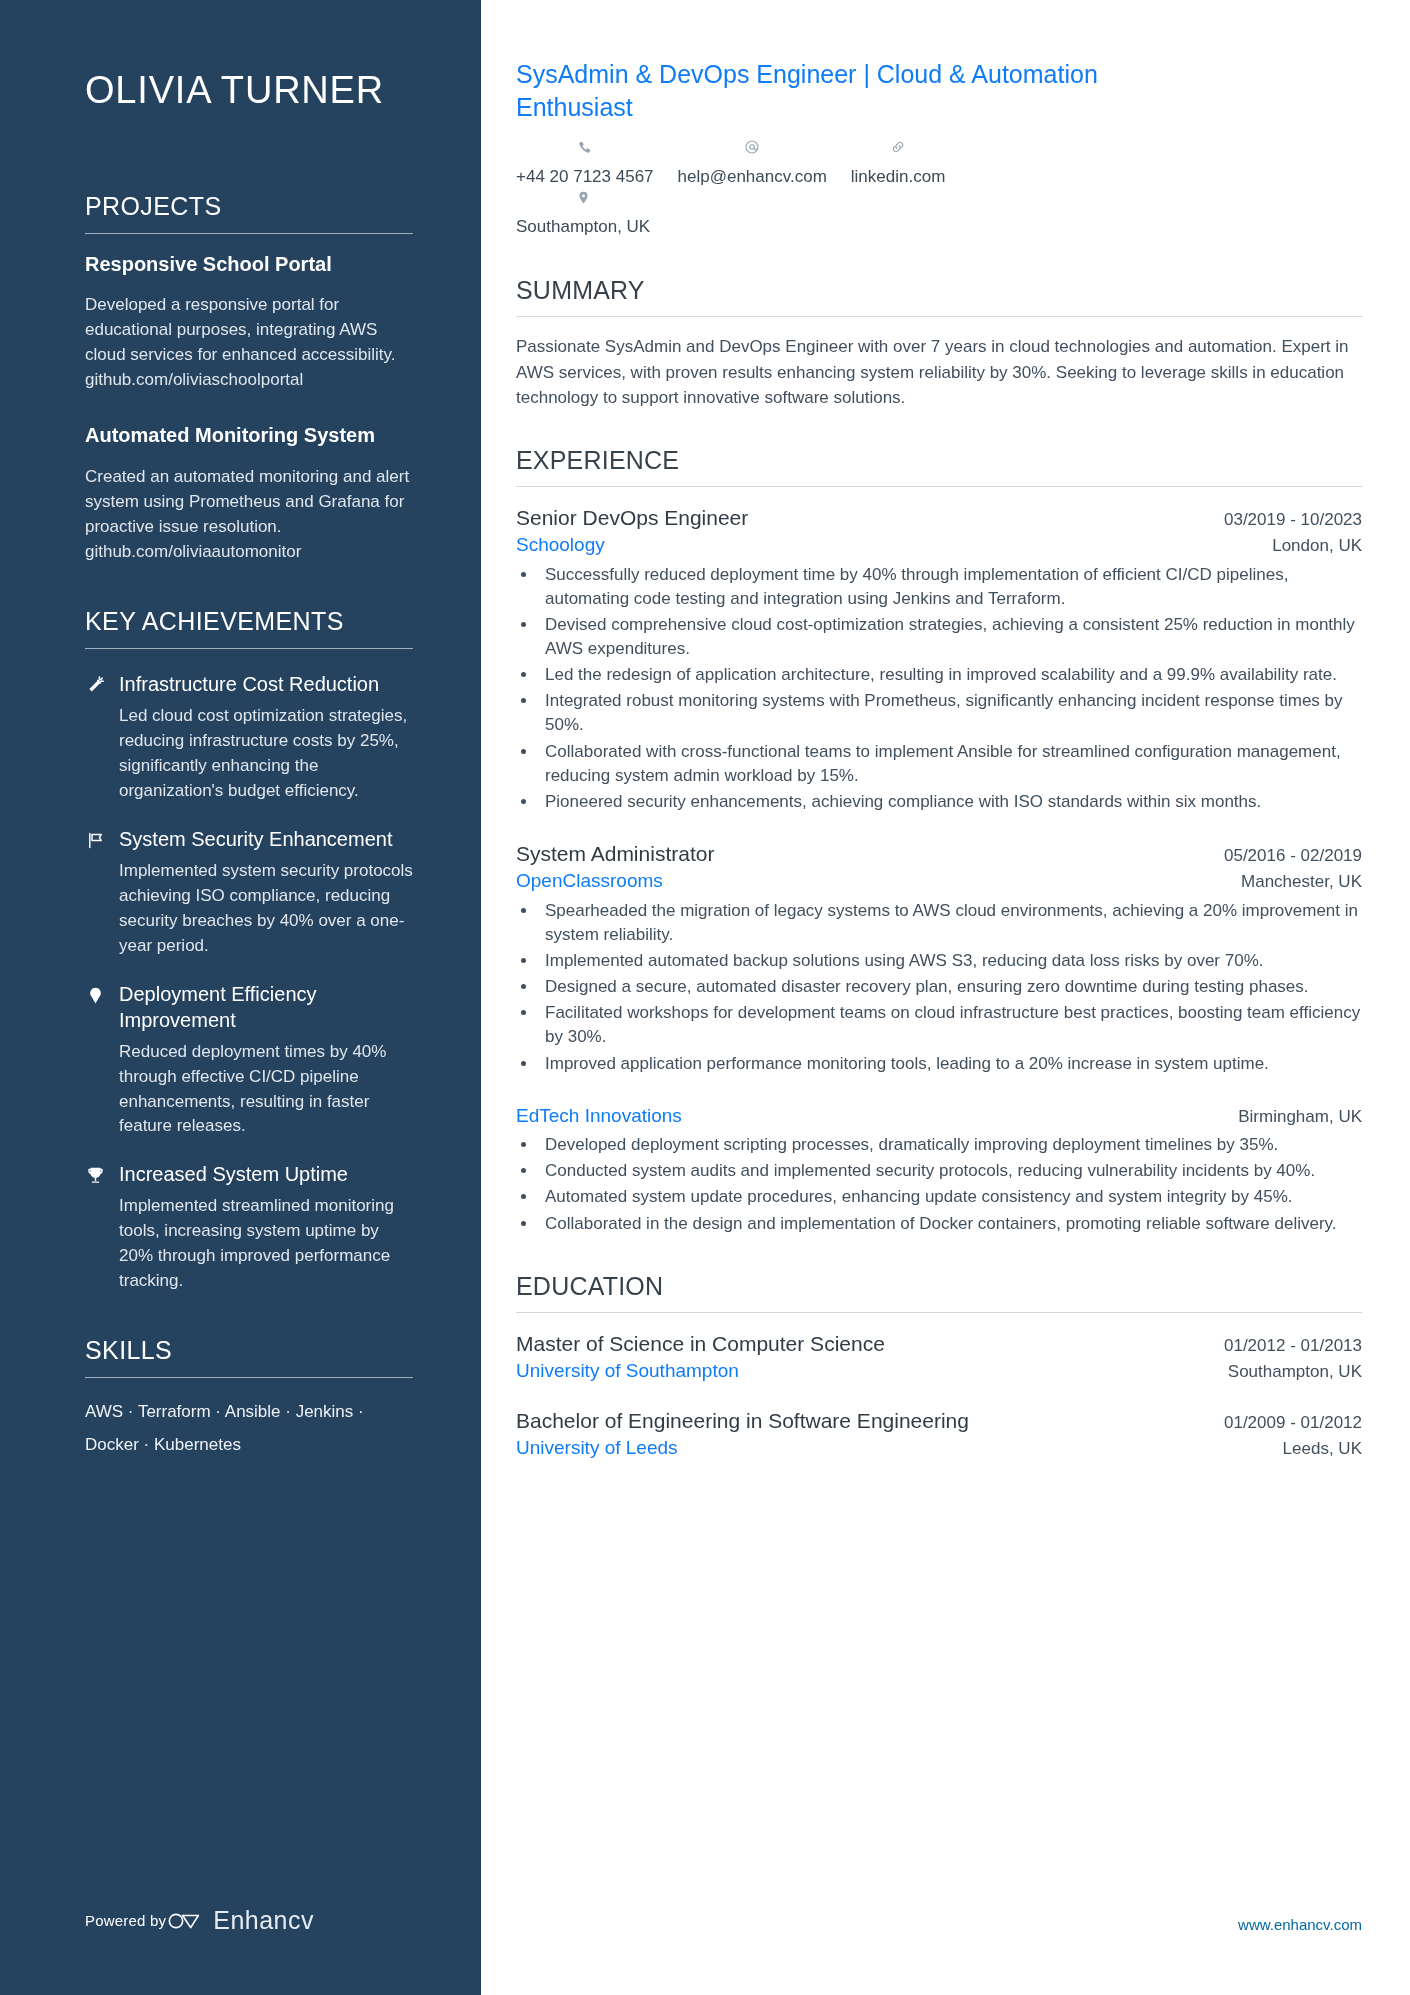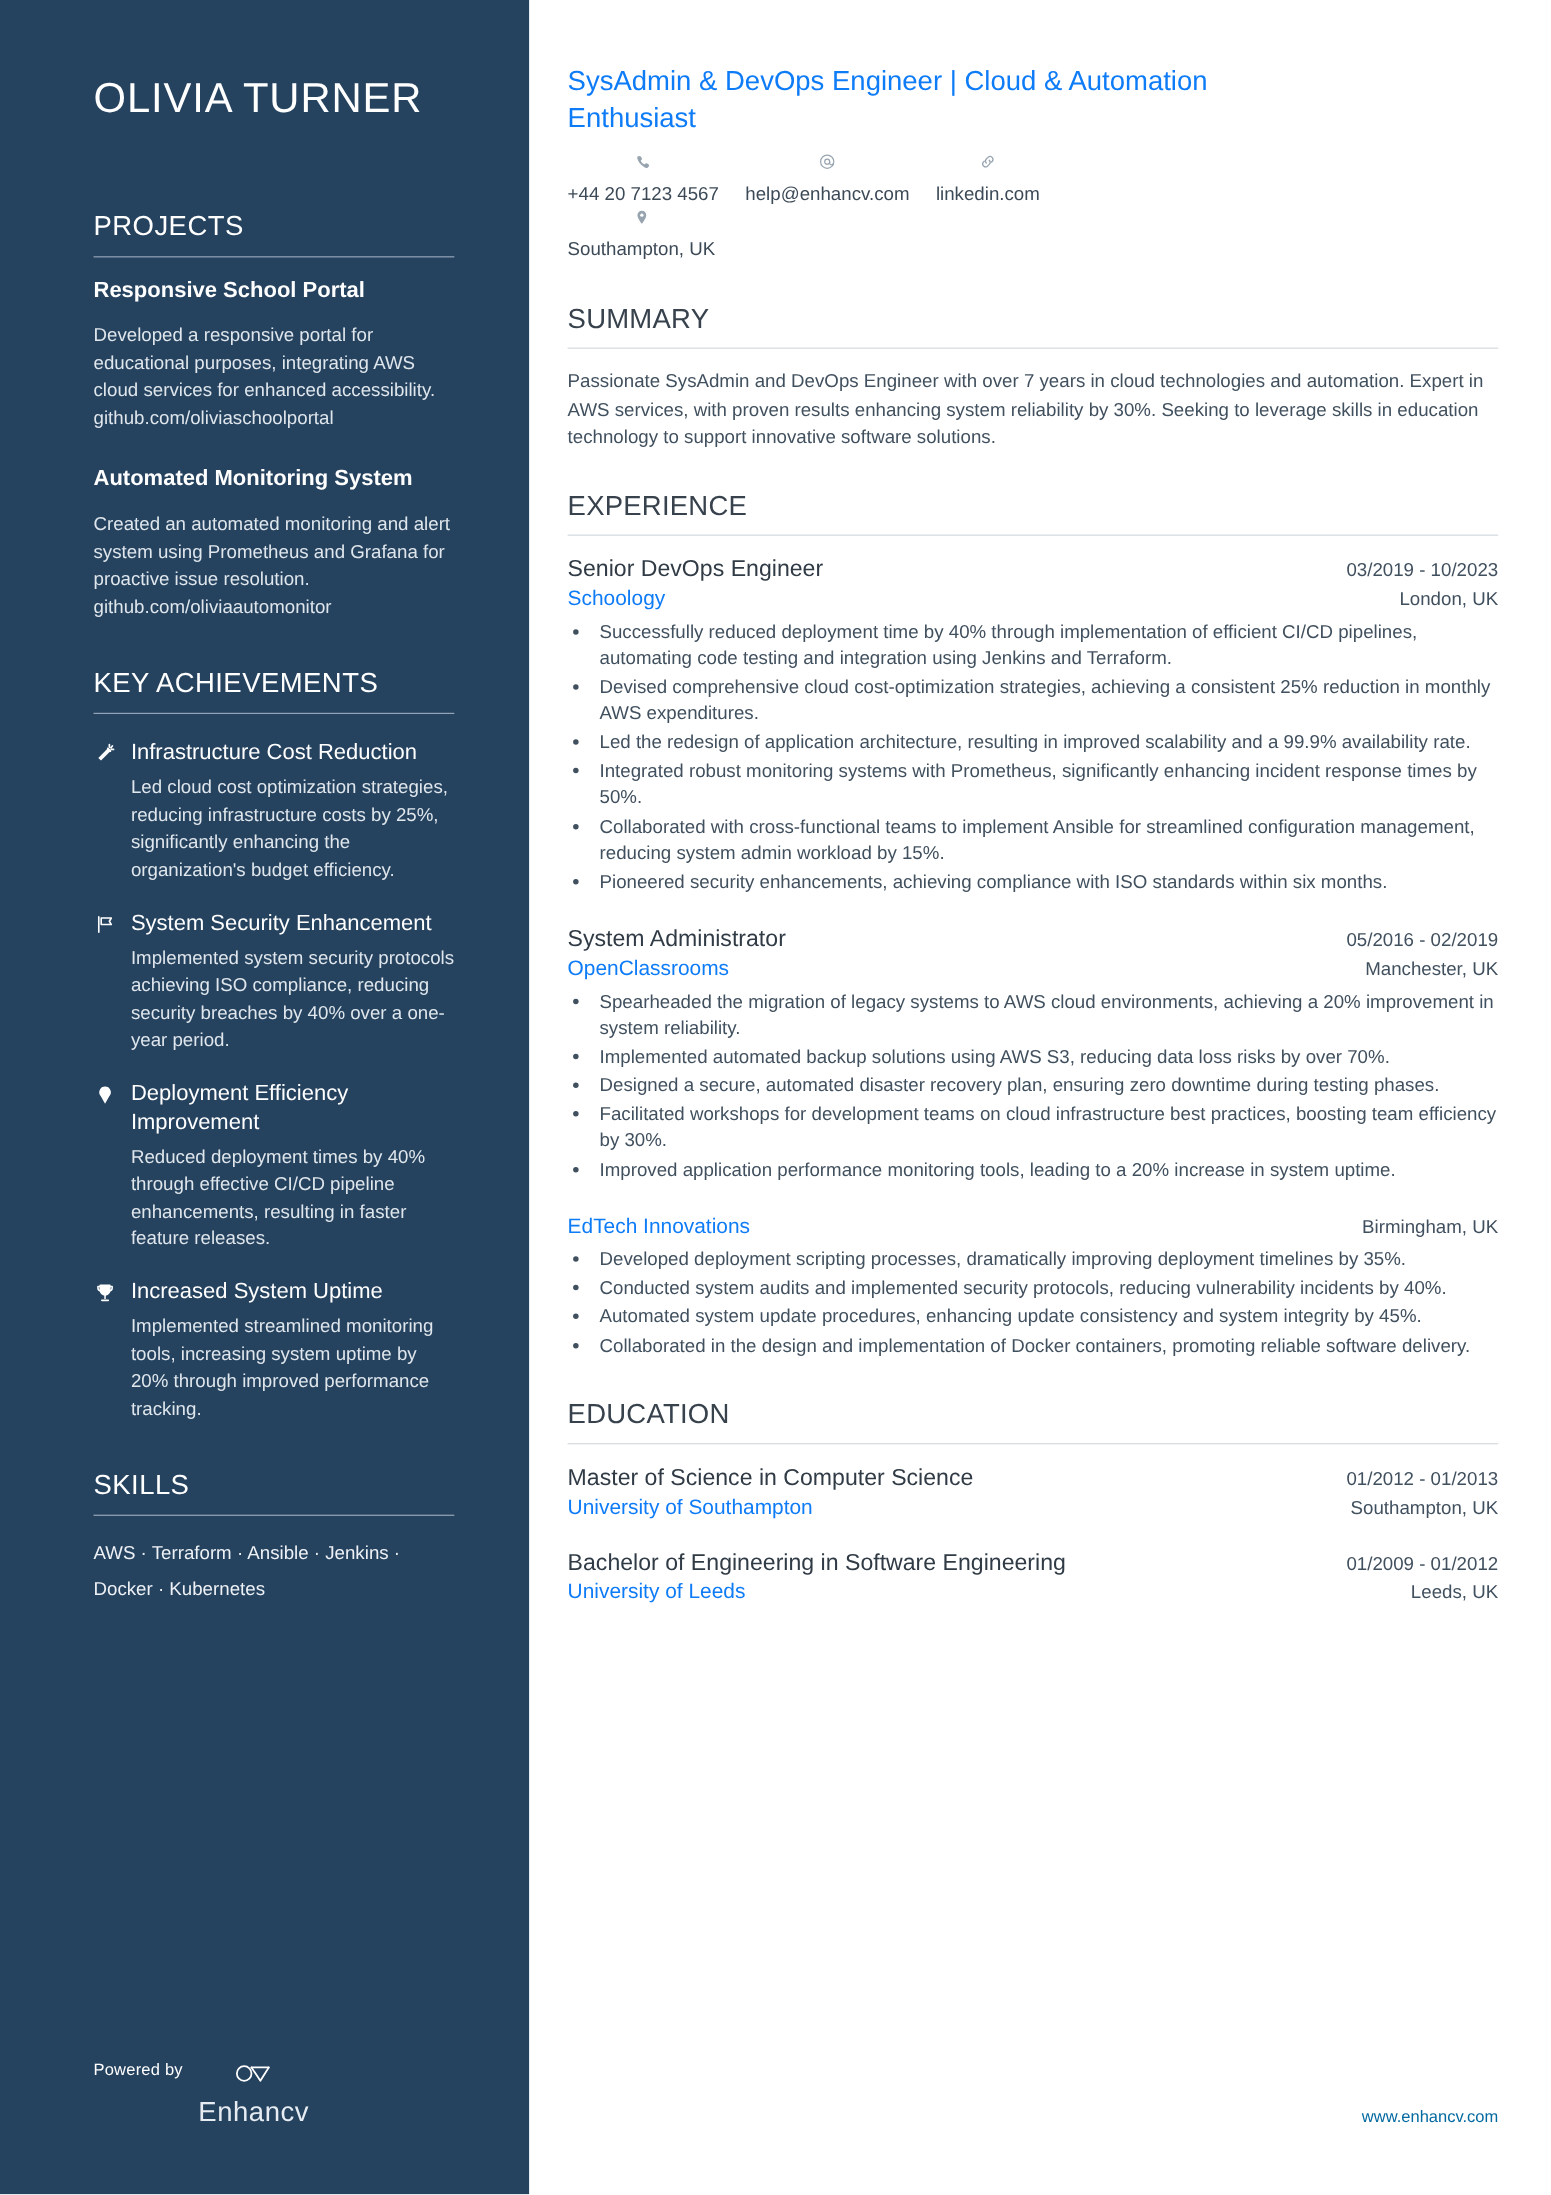--- a/index.html
+++ b/index.html
@@ -103,29 +103,29 @@
     font-size: 17px;
     color: #eef2f6;
     line-height: 1.9;
   }
 
   .powered {
     position: absolute;
     left: 85px;
     bottom: 60px;
     display: flex;
-    align-items: flex-start;
-    gap: 14px;
+    align-items: center;
+    gap: 0;
   }
   .powered-text {
     font-size: 15px;
     color: #ffffff;
     letter-spacing: .2px;
   }
-  .enhancv-logo { display: flex; align-items: center; gap: 9px; flex-direction: column; }
+  .enhancv-logo { display: flex; align-items: center; gap: 9px; }
   .enhancv-word {
     font-size: 25px;
     color: #e6ecf2;
     letter-spacing: .5px;
   }
 
   
   .main {
     flex: 1;
     padding: 58px 48px 0 35px;

